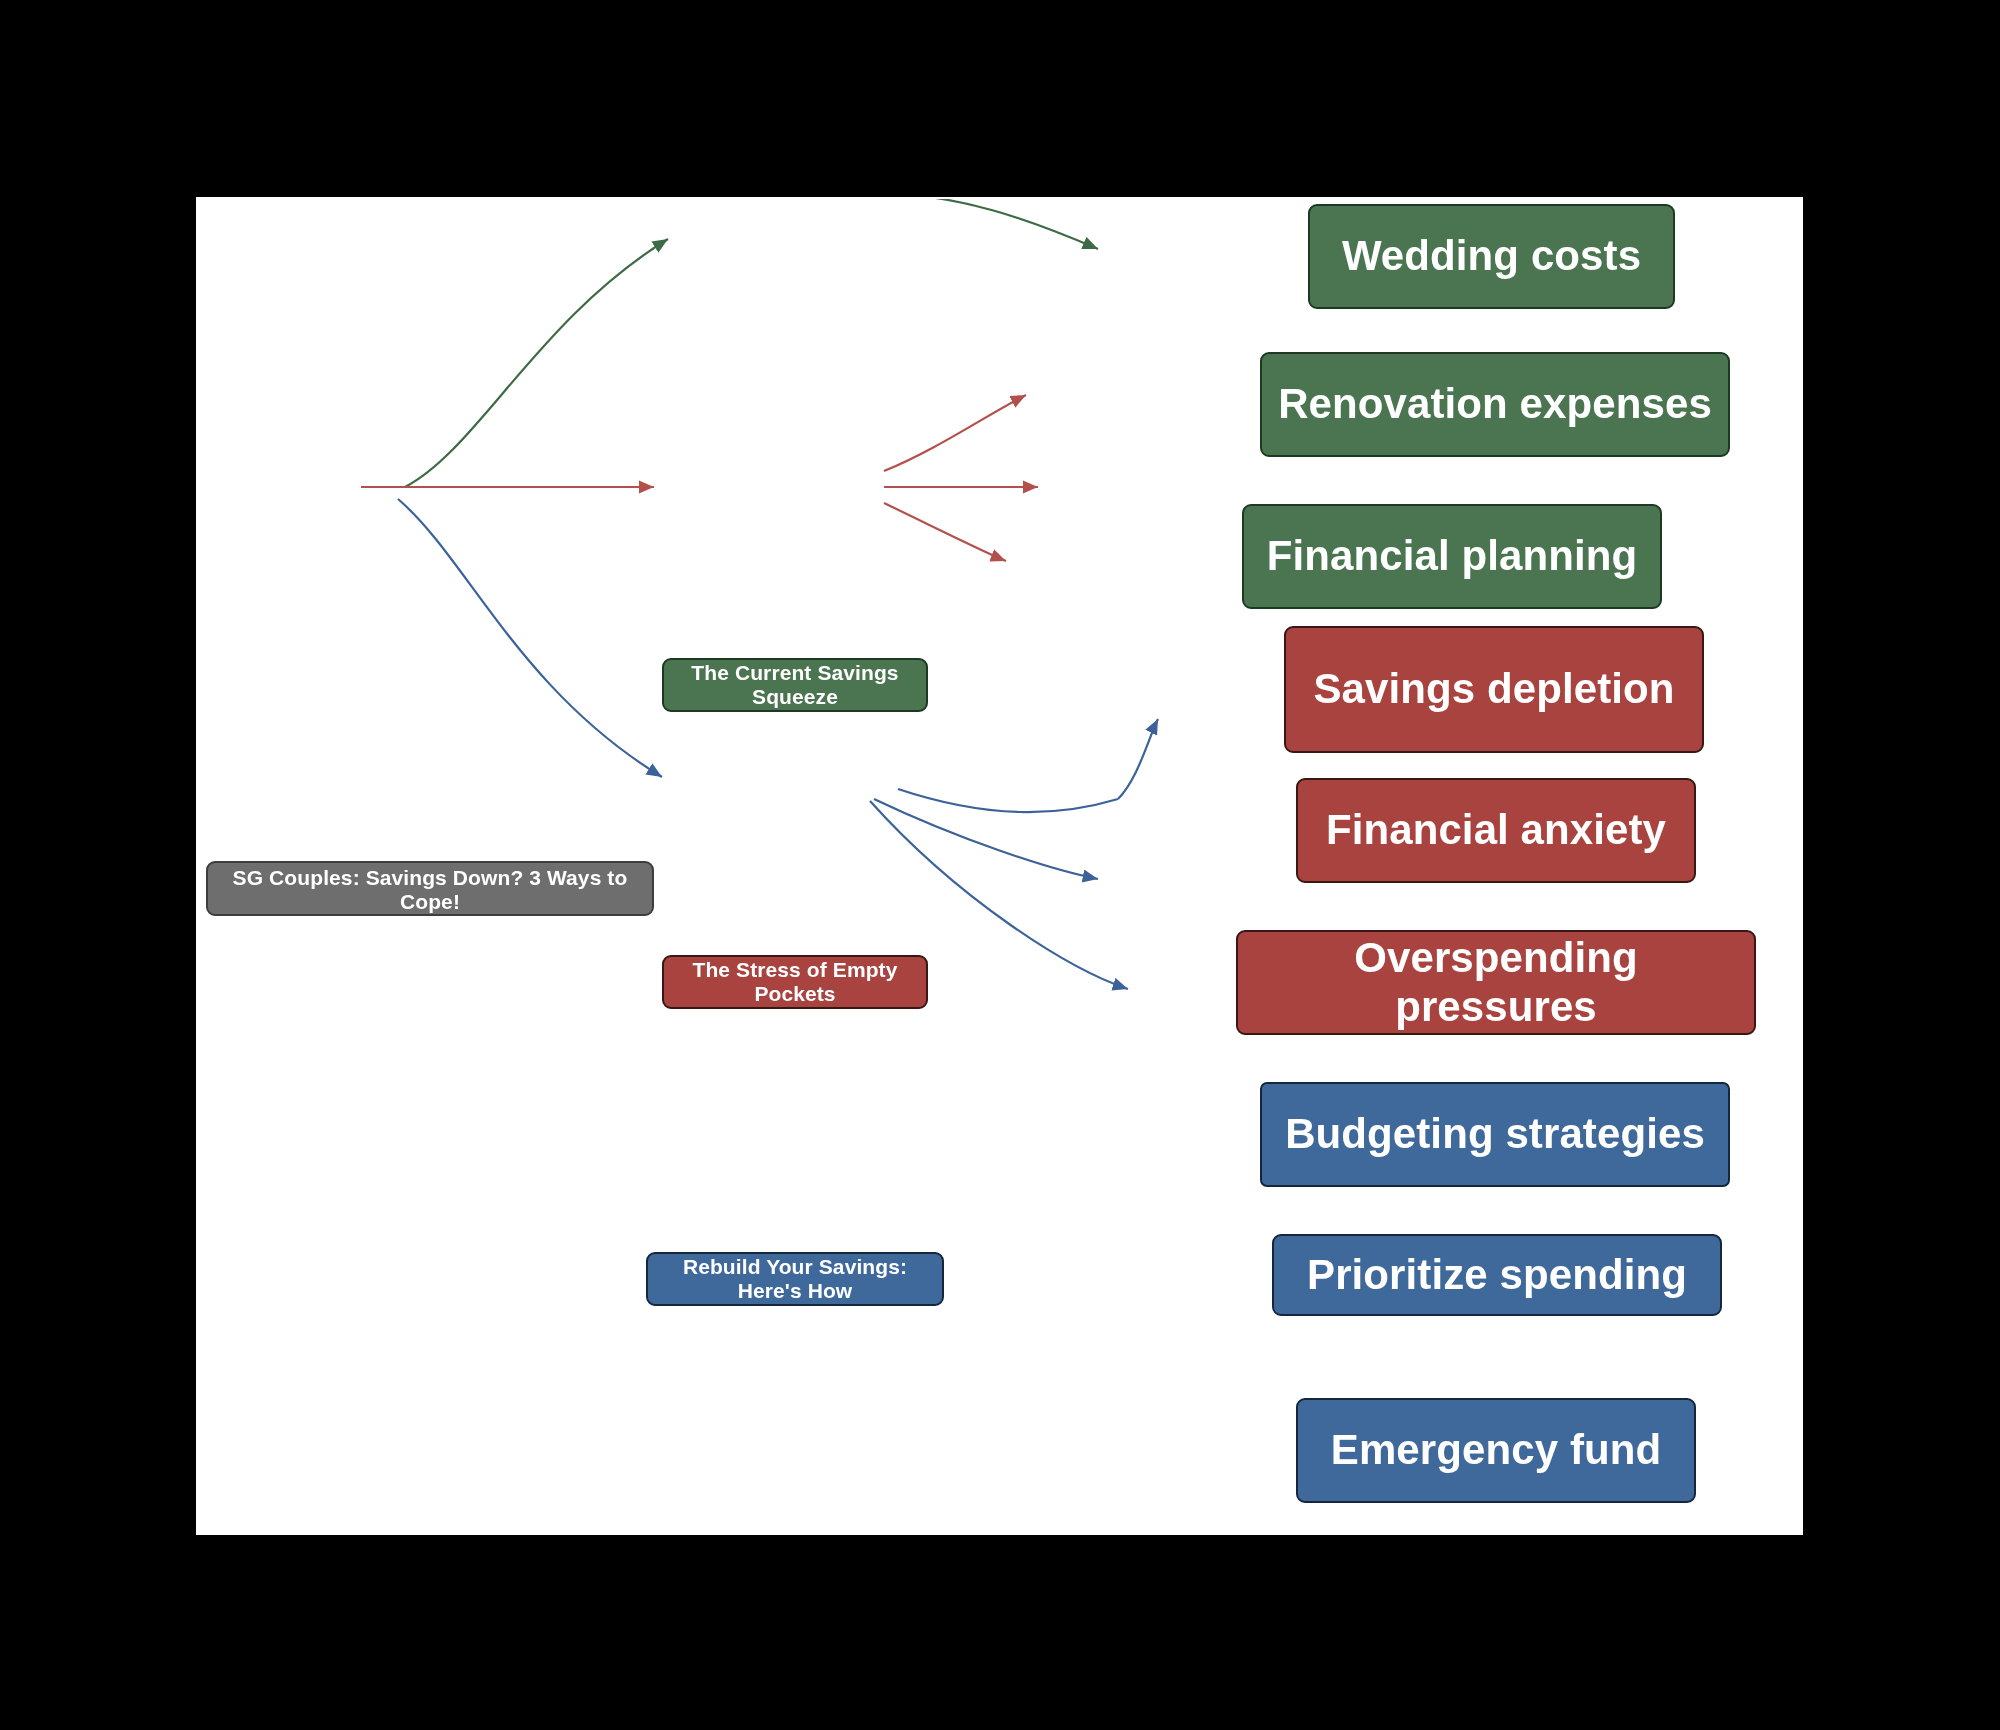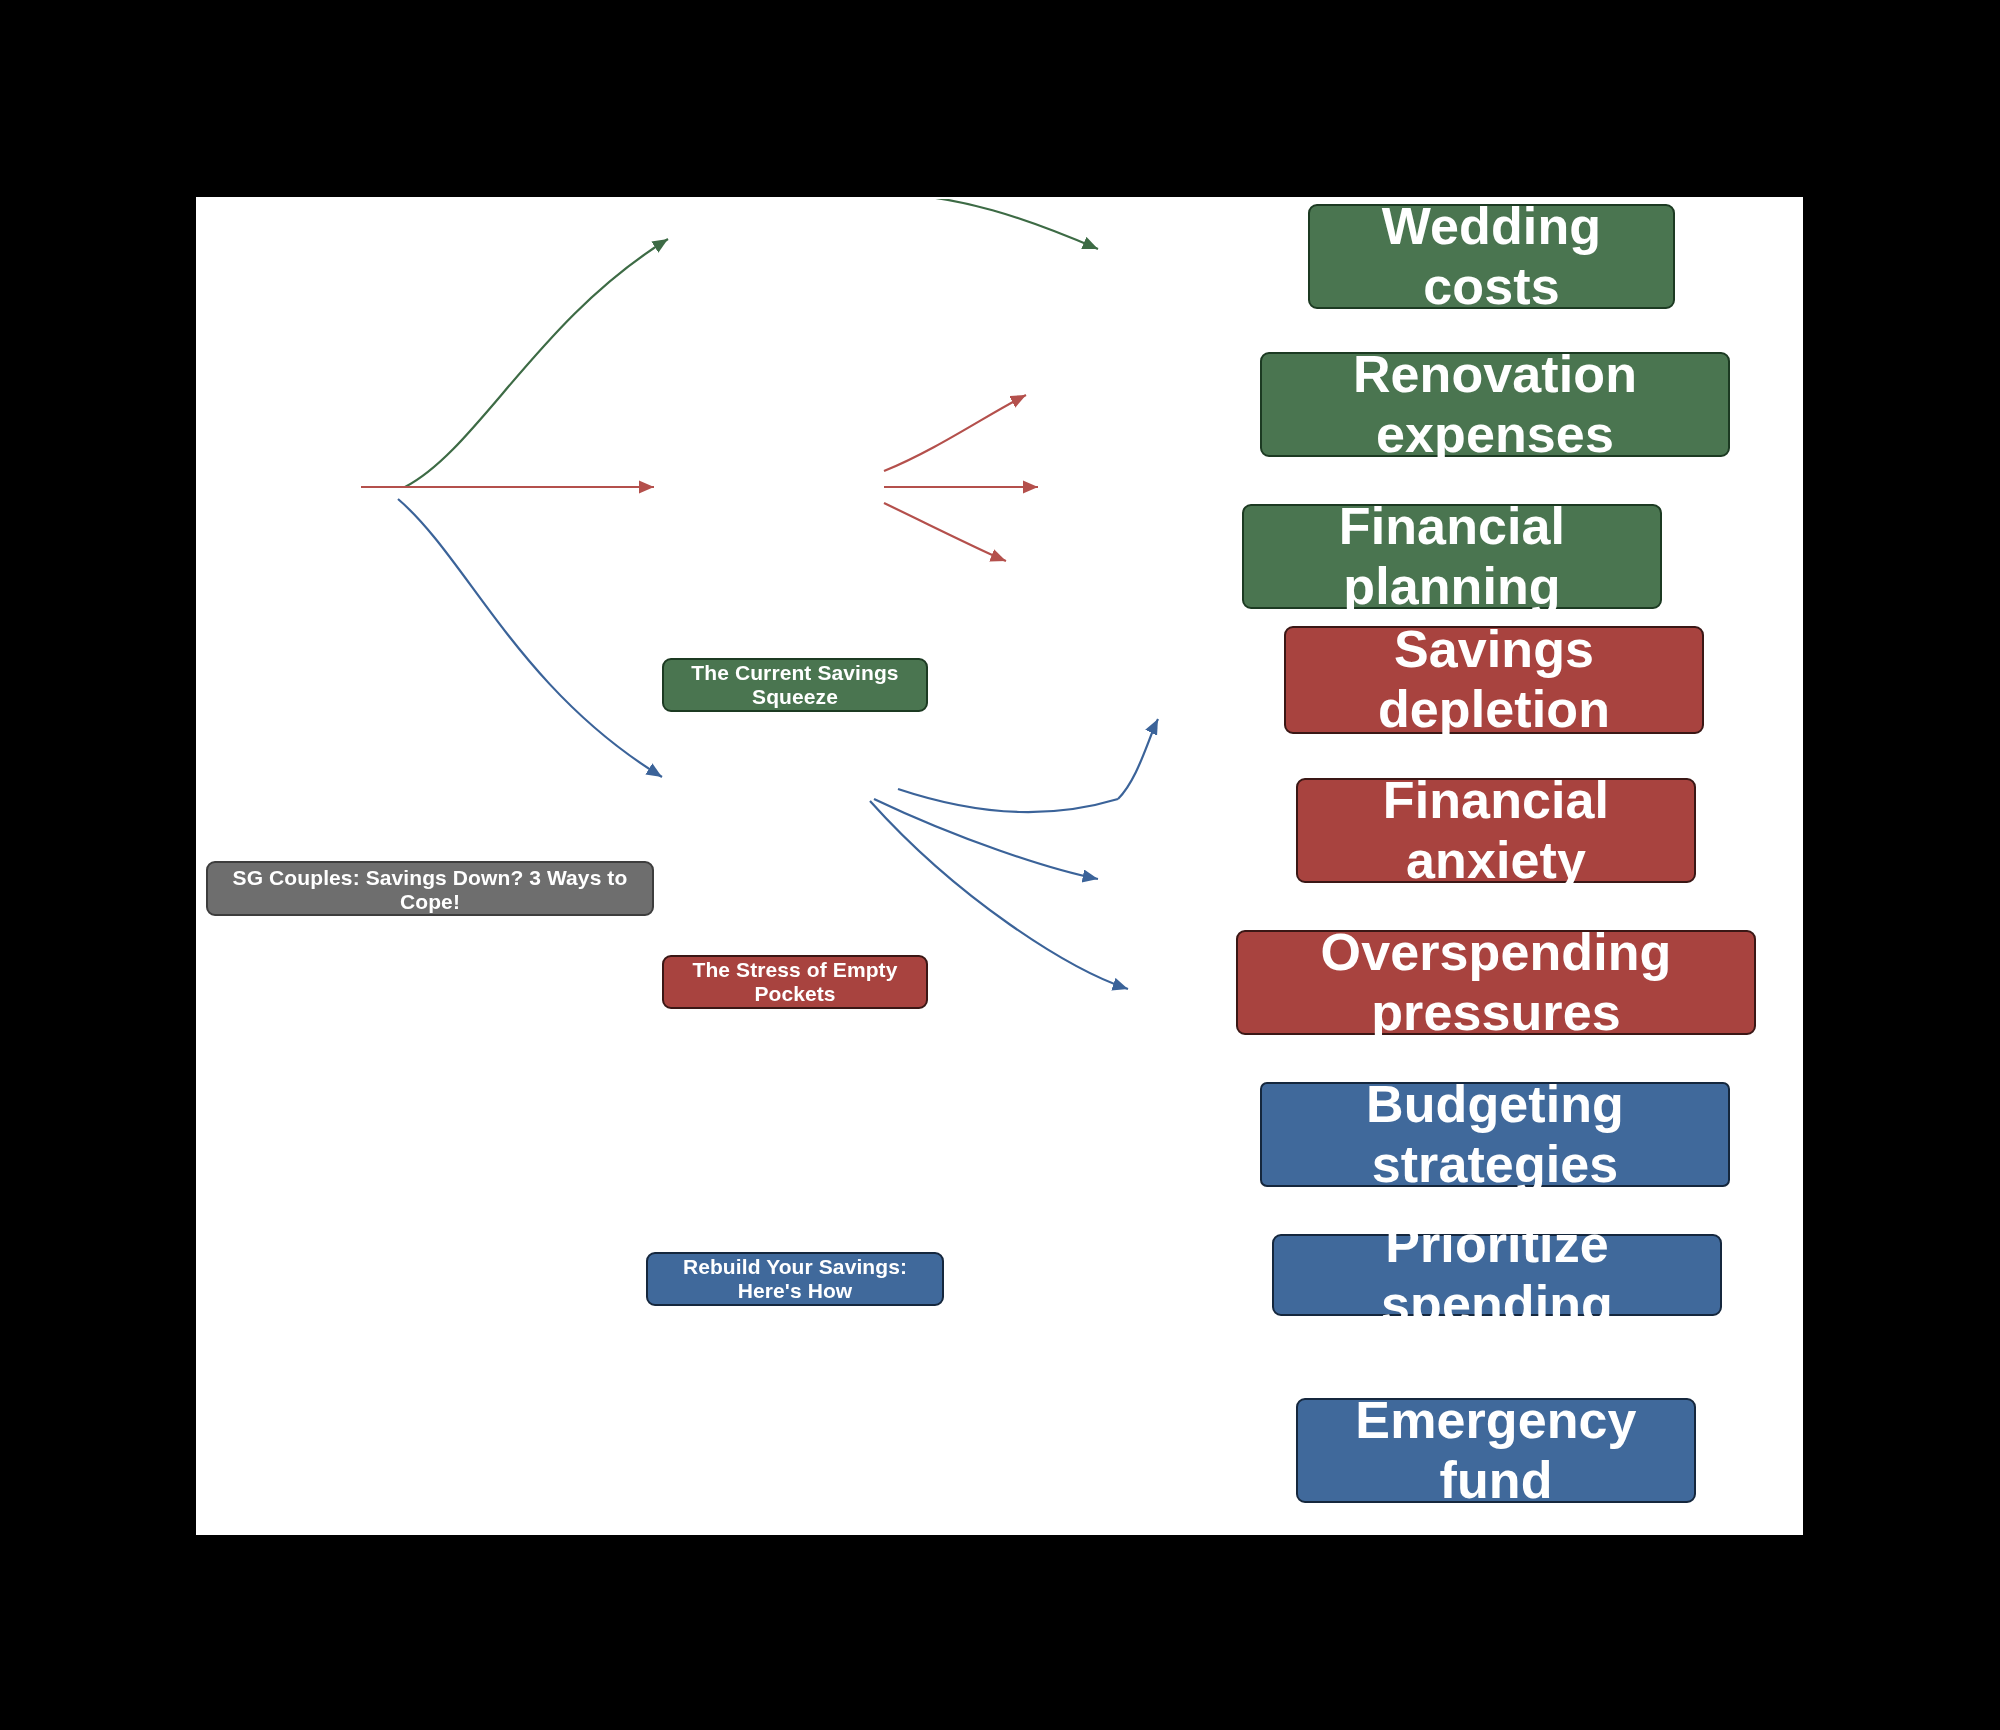--- a/index.html
+++ b/index.html
@@ -56,21 +56,21 @@
   .node-root {
     background: #6e6e6e;
     border-color: #3d3d3d;
     font-size: 21px;
     align-items: flex-end;
   }
   .node-branch {
     font-size: 21px;
   }
   .node-leaf {
-    font-size: 52px;
+    font-size: 42px;
   }
   .theme-green { background: #4a7550; border-color: #1c3a22; }
   .theme-red   { background: #a8433f; border-color: #3a1715; }
   .theme-blue  { background: #40699b; border-color: #15273d; }
 </style>
 </head>
 <body>
 
 <div id="stage">
   <div id="canvas">
@@ -129,21 +129,21 @@
     </div>
 
     <div class="node node-leaf theme-green" style="left:1062px; top:153px; width:470px; height:105px;">
       <span>Renovation expenses</span>
     </div>
 
     <div class="node node-leaf theme-green" style="left:1044px; top:305px; width:420px; height:105px;">
       <span>Financial planning</span>
     </div>
 
-    <div class="node node-leaf theme-red" style="left:1086px; top:427px; width:420px; height:108px;">
+    <div class="node node-leaf theme-red" style="left:1086px; top:427px; width:420px; height:127px;">
       <span>Savings depletion</span>
     </div>
 
     <div class="node node-leaf theme-red" style="left:1098px; top:579px; width:400px; height:105px;">
       <span>Financial anxiety</span>
     </div>
 
     <div class="node node-leaf theme-red" style="left:1038px; top:731px; width:520px; height:105px;">
       <span>Overspending pressures</span>
     </div>

